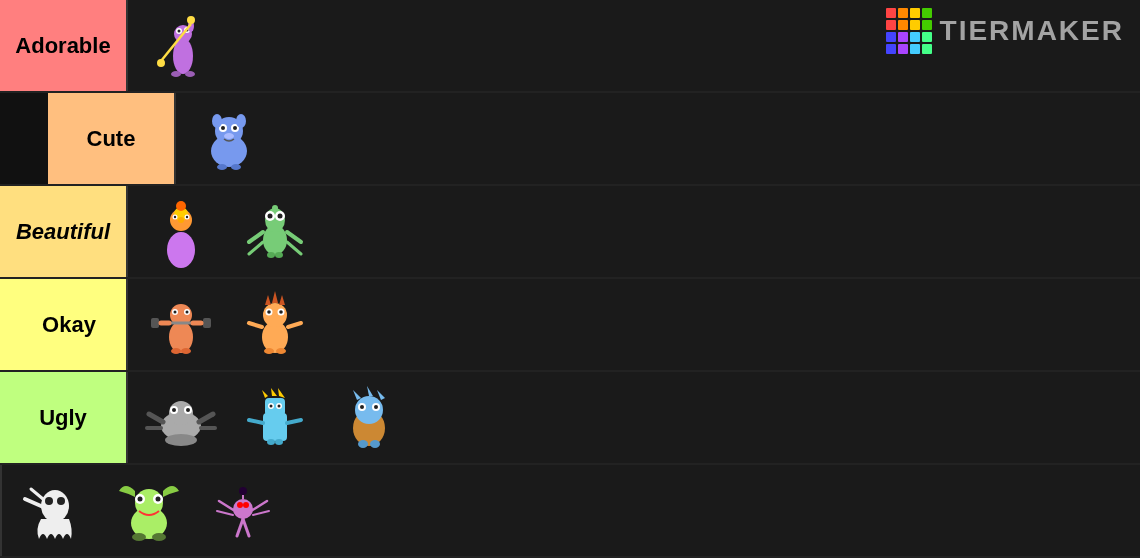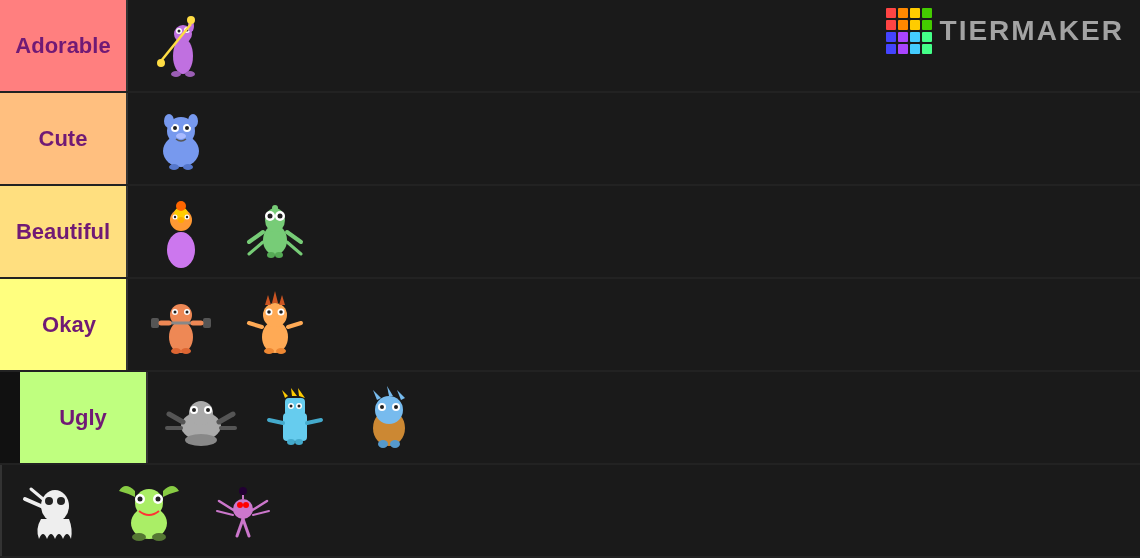--- a/index.html
+++ b/index.html
@@ -26,21 +26,21 @@
     }
 
     .tier-label {
       width: 126px;
       min-width: 126px;
       display: flex;
       align-items: center;
       justify-content: center;
       font-size: 22px;
       font-weight: bold;
-      color: #701a75;
+      color: #000000;
       text-align: left;
       padding: 4px;
     }
 
     .tier-content {
       flex: 1;
       display: flex;
       align-items: center;
       flex-wrap: wrap;
       padding: 4px 8px;
@@ -53,21 +53,21 @@
       width: 90px;
       height: 80px;
       display: flex;
       align-items: center;
       justify-content: center;
       position: relative;
     }
 
     
     .tier-adorable { background-color: #ff7f7f; }
-    .tier-cute     { background-color: #ffbf7f; }
+    .tier-cute     { background-color: #ffbf7f; margin-left: 48px; }
     .tier-beautiful { background-color: #ffdf7f; }
     .tier-okay     { background-color: #ffff7f; }
     .tier-ugly     { background-color: #bfff7f; }
     .tier-veryugly { background-color: #7fff7f; }
 
     
     .header {
       position: absolute;
       top: 8px;
       right: 16px;
@@ -175,21 +175,21 @@
       <ellipse cx="52" cy="22" rx="5" ry="7" fill="#7799ee"></ellipse>
       <ellipse cx="40" cy="37" rx="5" ry="3" fill="#aabbff"></ellipse>
       <ellipse cx="33" cy="68" rx="5" ry="3" fill="#5577cc"></ellipse>
       <ellipse cx="47" cy="68" rx="5" ry="3" fill="#5577cc"></ellipse>
       <path d="M35 40 Q40 44 45 40" stroke="#555" stroke-width="1.5" fill="none"></path>
     </svg>
           </div>
         </div>
       </div>
       <div class="tier-row">
-        <div class="tier-label tier-beautiful" style="background-color: rgb(255, 223, 127);">Beautiful</div>
+        <div class="tier-label tier-beautiful" style="background-color: rgb(255, 223, 127); font-style: italic;">Beautiful</div>
         <div class="tier-content">
           <div class="monster-slot">
             <svg viewBox="0 0 80 80" width="80" height="80" class="monster-svg">
       <ellipse cx="40" cy="58" rx="14" ry="18" fill="#cc77ee"></ellipse>
       <circle cx="40" cy="28" r="11" fill="#ff9933"></circle>
       <circle cx="40" cy="22" r="7" fill="#ffcc00"></circle>
       <circle cx="40" cy="14" r="5" fill="#ff6600"></circle>
       <circle cx="40" cy="28" r="3" fill="#ffaa00"></circle>
       <circle cx="34" cy="25" r="2.5" fill="#ffffff"></circle>
               <circle cx="34" cy="25" r="1.2" fill="#222"></circle>
@@ -249,21 +249,21 @@
       <polygon points="44,20 47,10 50,20" fill="#cc5522"></polygon>
       <ellipse cx="34" cy="66" rx="5" ry="3" fill="#ee8833"></ellipse>
       <ellipse cx="46" cy="66" rx="5" ry="3" fill="#ee8833"></ellipse>
       <line x1="27" y1="42" x2="14" y2="38" stroke="#ffaa55" stroke-width="4" stroke-linecap="round"></line>
       <line x1="53" y1="42" x2="66" y2="38" stroke="#ffaa55" stroke-width="4" stroke-linecap="round"></line>
     </svg>
           </div>
         </div>
       </div>
       <div class="tier-row">
-        <div class="tier-label tier-ugly" style="background-color: rgb(191, 255, 127); margin-left: 20px;">Ugly</div>
+        <div class="tier-label tier-ugly" style="background-color: rgb(191, 255, 127);">Ugly</div>
         <div class="tier-content">
           <div class="monster-slot">
             <svg viewBox="0 0 80 80" width="80" height="80" class="monster-svg">
       <ellipse cx="40" cy="48" rx="20" ry="14" fill="#aaaaaa"></ellipse>
       <circle cx="40" cy="35" r="12" fill="#aaaaaa"></circle>
       <circle cx="33" cy="32" r="4" fill="#ffffff"></circle>
               <circle cx="33" cy="32" r="2" fill="#222"></circle>
       <circle cx="47" cy="32" r="4" fill="#ffffff"></circle>
               <circle cx="47" cy="32" r="2" fill="#222"></circle>
       <line x1="22" y1="44" x2="8" y2="36" stroke="#555555" stroke-width="5" stroke-linecap="round"></line>

